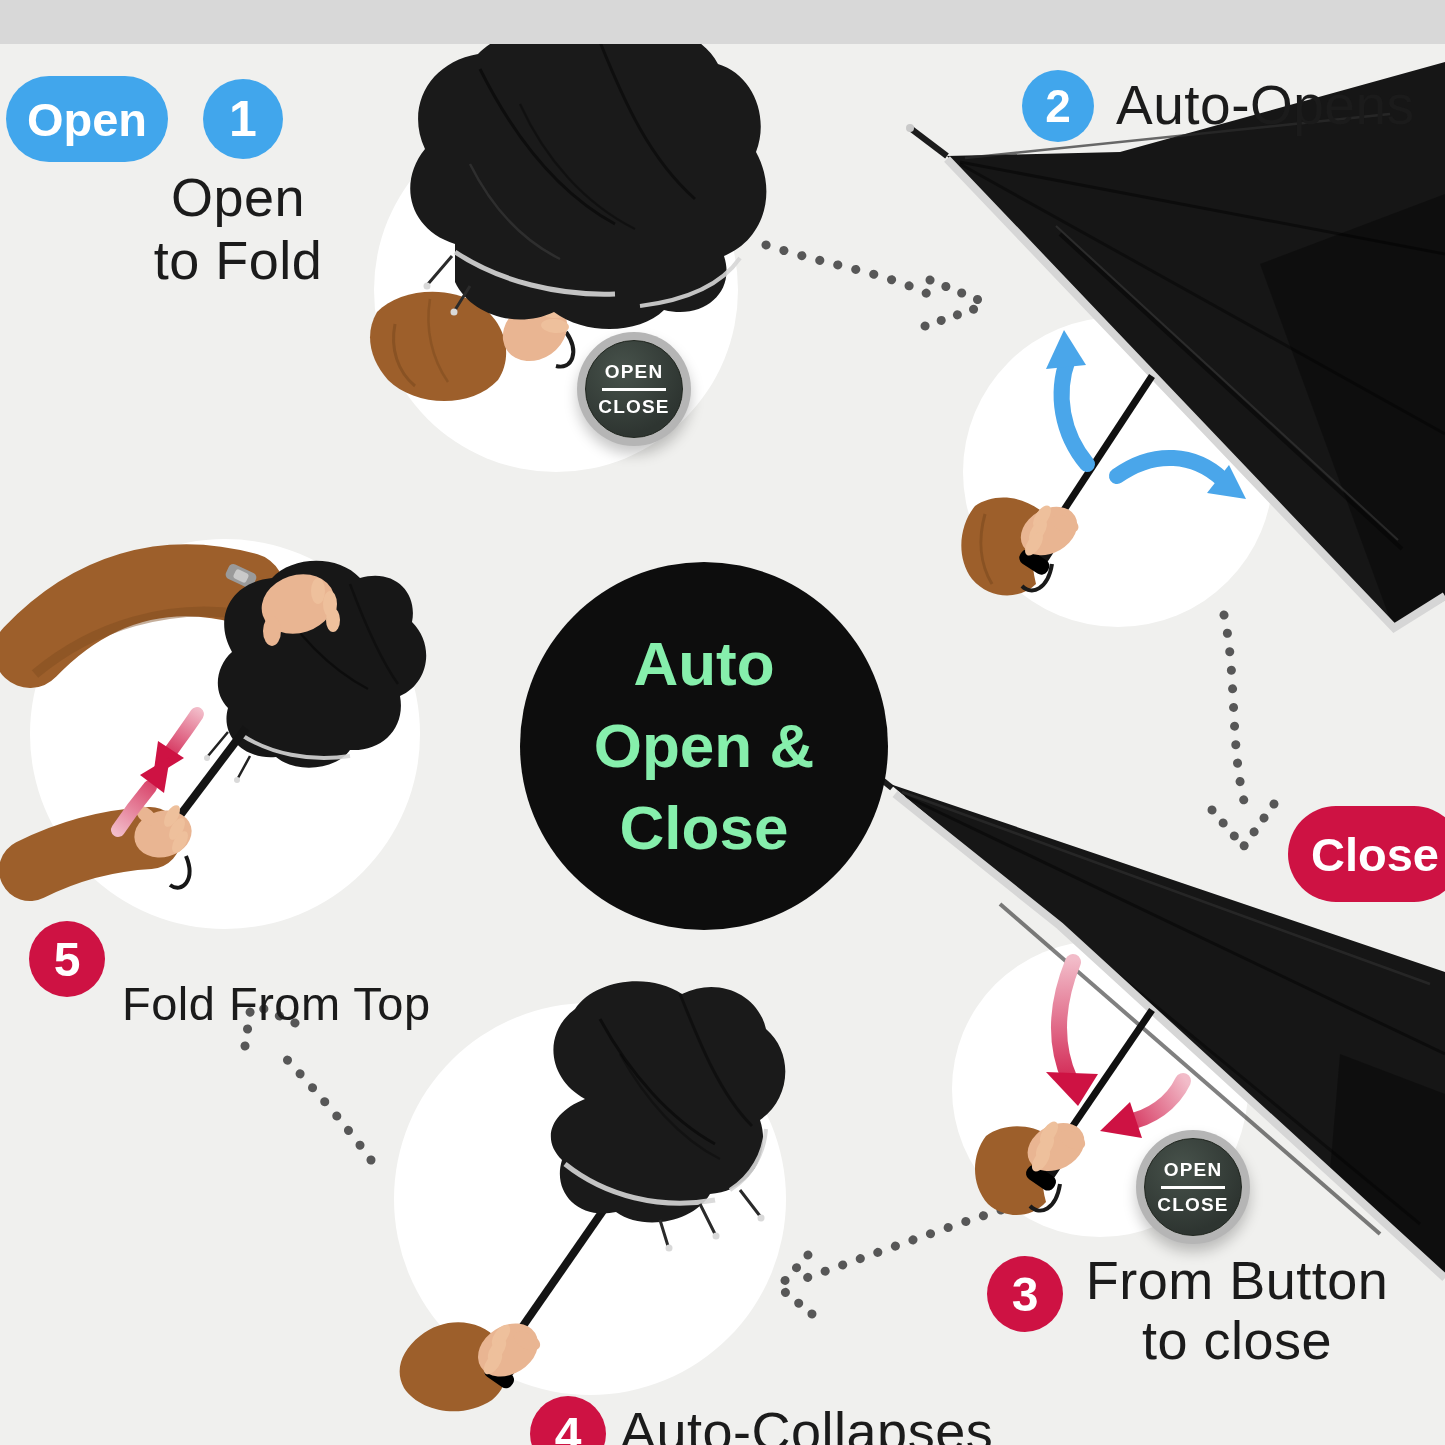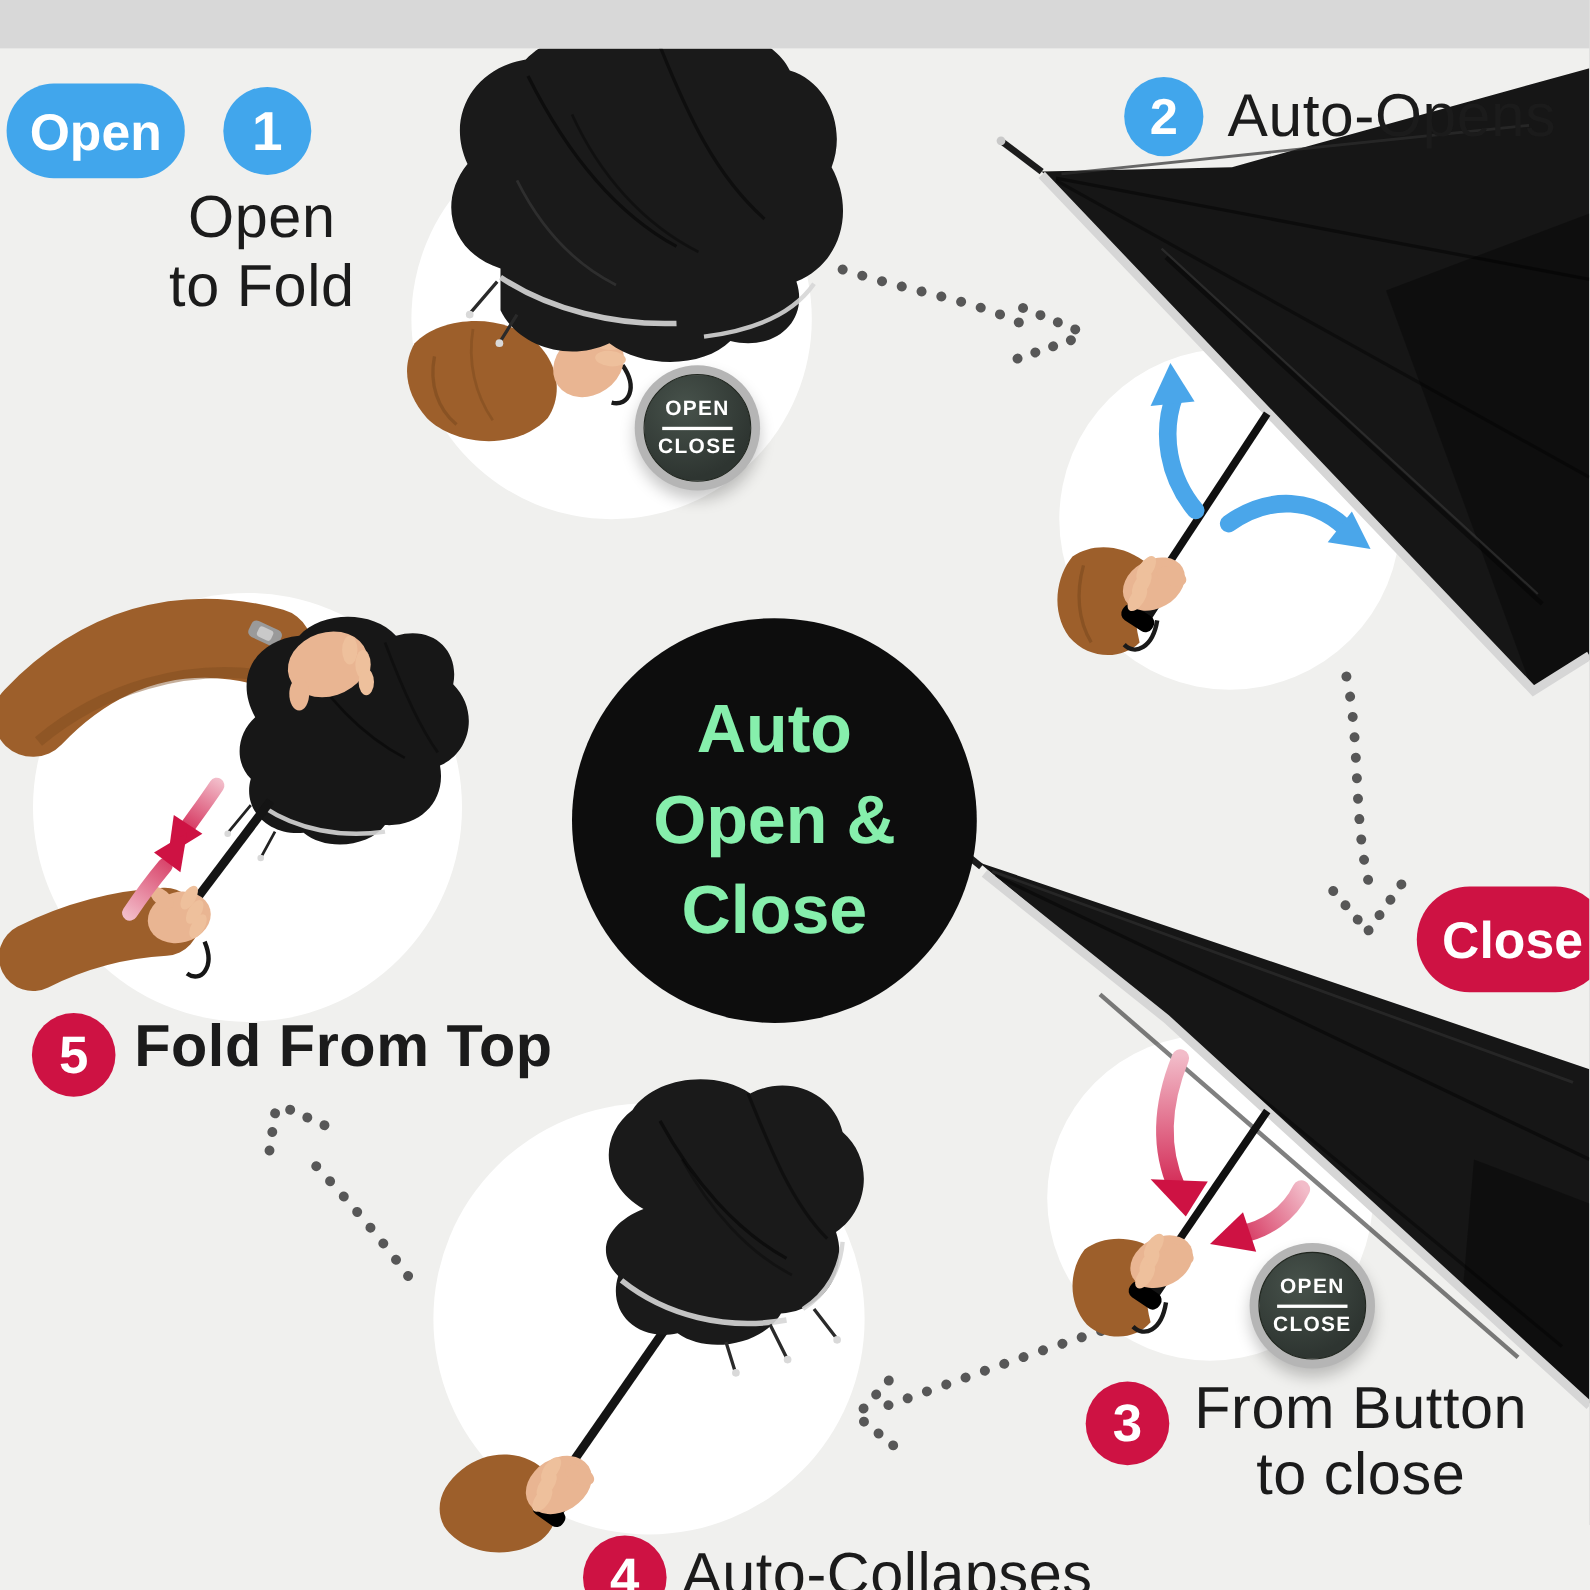--- a/index.html
+++ b/index.html
@@ -16,21 +16,21 @@
   .n1{left:203px;top:35px;width:80px;height:80px;font-size:50px;}
   .n2{left:1022px;top:26px;width:72px;height:72px;font-size:46px;}
   .n3{left:987px;top:1212px;width:76px;height:76px;font-size:48px;}
   .n4{left:530px;top:1352px;width:76px;height:76px;font-size:48px;}
   .n5{left:29px;top:877px;width:76px;height:76px;font-size:48px;}
   .steptext{font-weight:500;letter-spacing:.5px;line-height:63px;font-size:54px;}
   .t1{left:88px;top:122px;width:300px;text-align:center;}
   .t2{left:1116px;top:30px;font-size:55px;text-align:right;}
   .t3{left:1078px;top:1206px;width:318px;text-align:center;line-height:60px;}
   .t4{left:620px;top:1356px;font-size:54px;}
-  .t5{left:122px;top:876px;font-size:54px;font-weight:bold;}
+  .t5{left:122px;top:928px;font-size:47px;}
   .centercircle{left:520px;top:518px;width:368px;height:368px;border-radius:50%;background:#0d0d0d;
     color:#86efac;display:flex;flex-direction:column;align-items:center;justify-content:center;
     font-weight:700;font-size:62px;line-height:82px;text-align:center;}
   .ocbadge{width:114px;height:114px;border-radius:50%;background:#b5b5b5;
     display:flex;align-items:center;justify-content:center;box-shadow:0 8px 14px rgba(0,0,0,.22);}
   .ocb1{left:577px;top:288px;}
   .ocb2{left:1136px;top:1086px;}
   .ocbadge .inner{width:96px;height:96px;border-radius:50%;
     background:radial-gradient(circle at 38% 30%, #47524b, #2e3531 72%);
     border:1px solid #20261f;display:flex;flex-direction:column;align-items:center;justify-content:center;gap:5px;}

